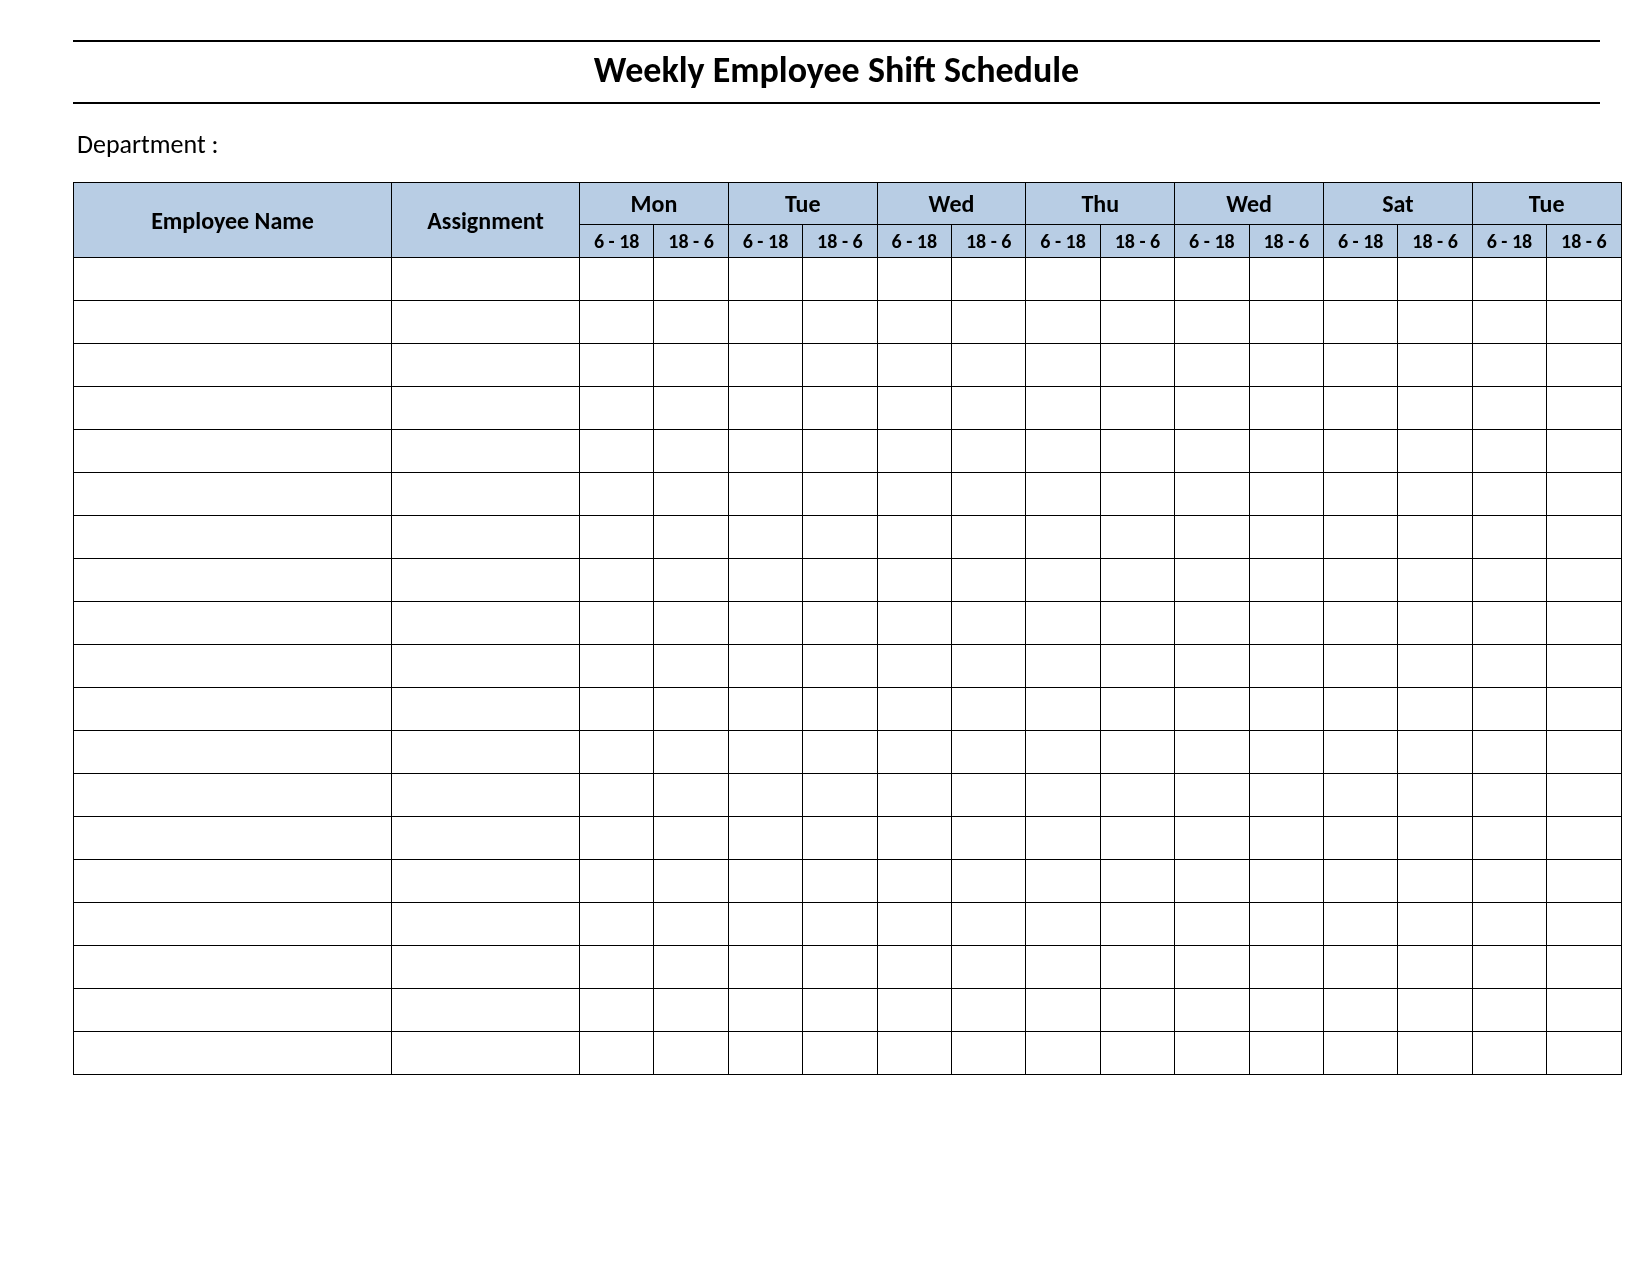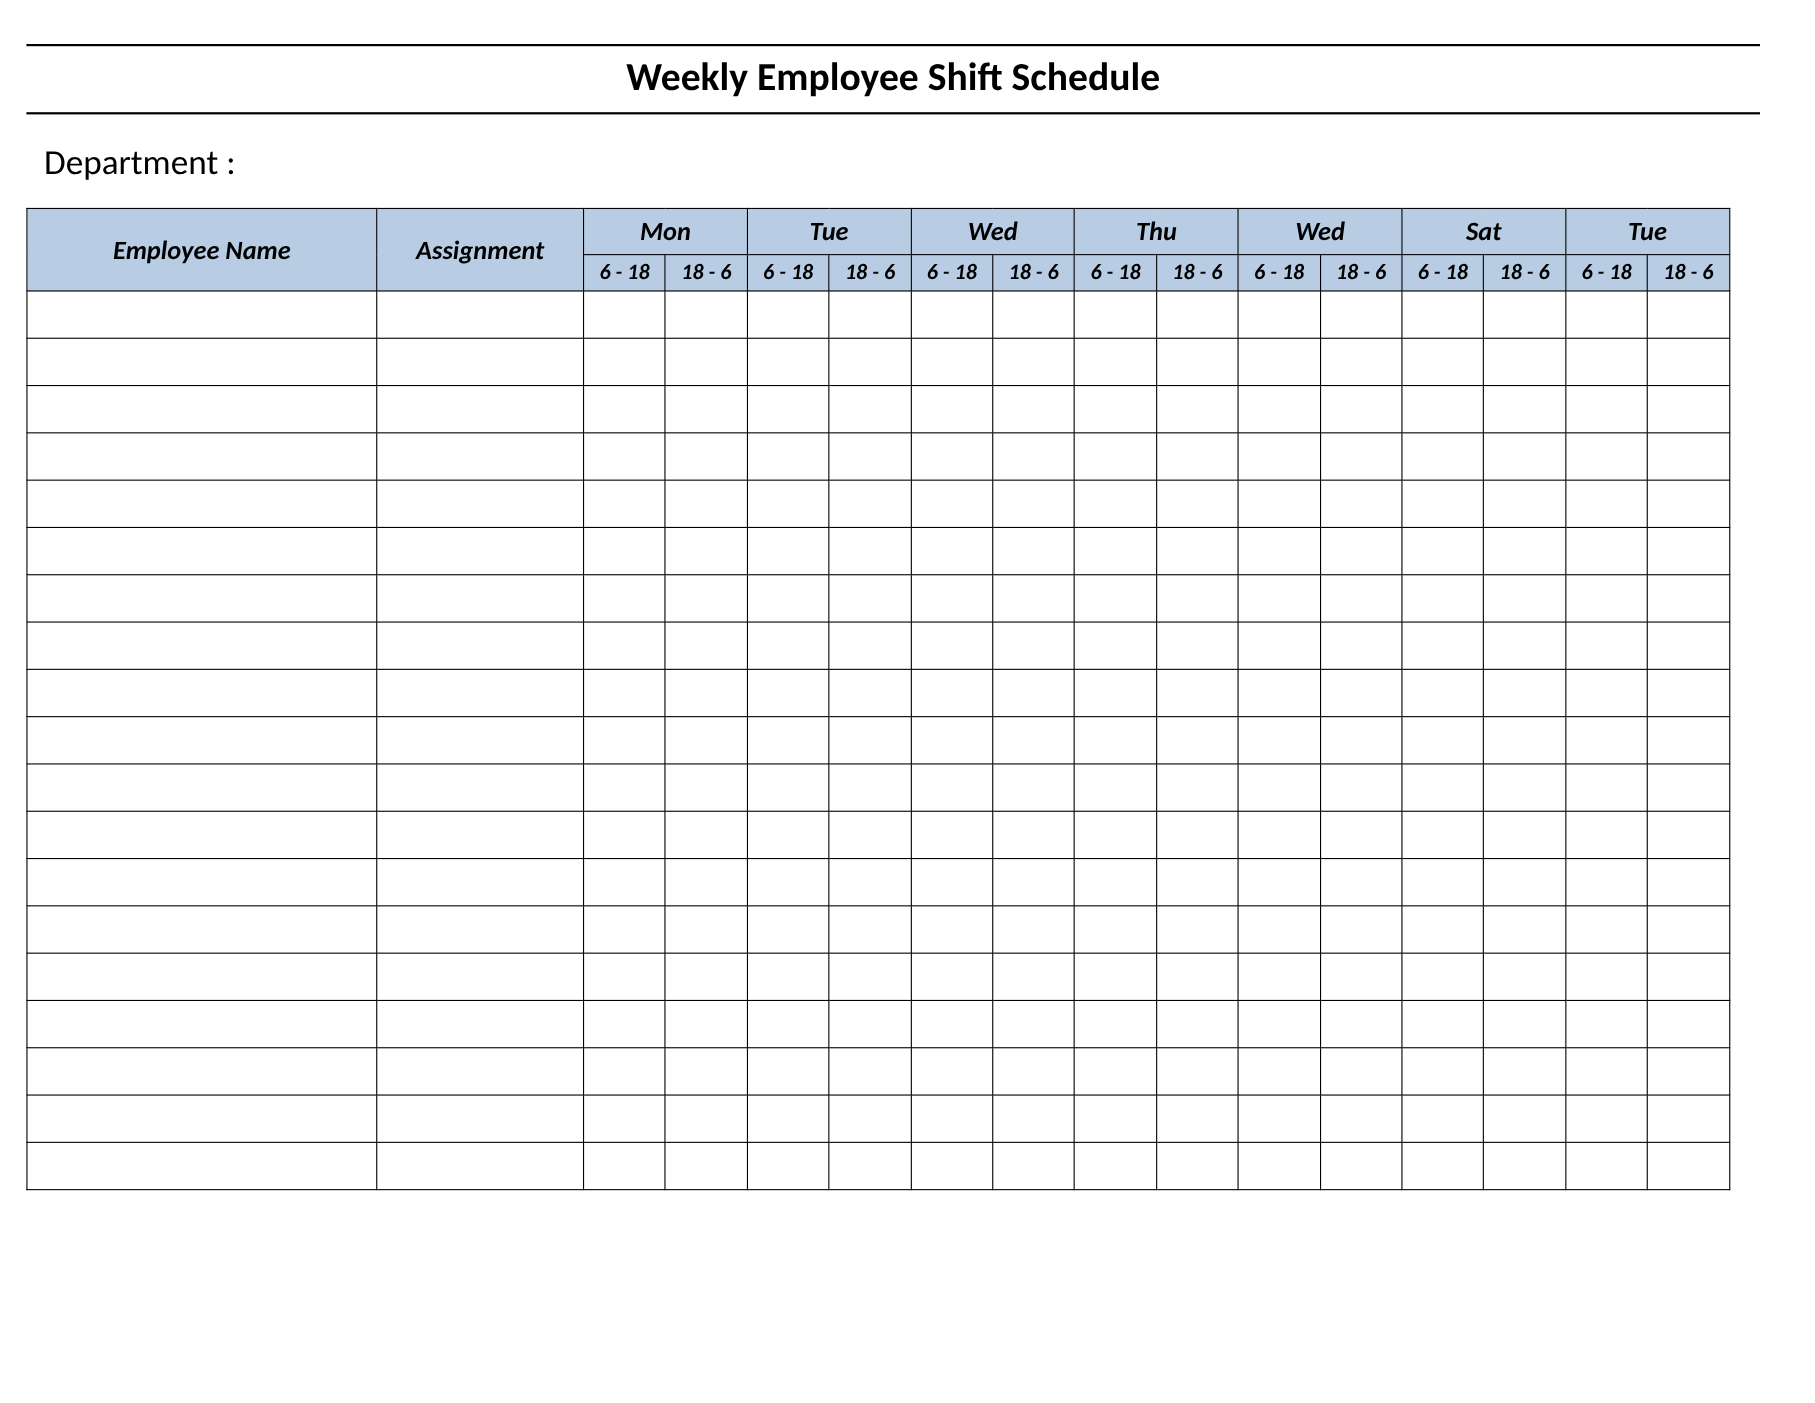--- a/index.html
+++ b/index.html
@@ -6,48 +6,47 @@
     margin: 0;
     padding: 0;
     width: 1650px;
     height: 1275px;
     background: #ffffff;
     font-family: Calibri, Arial, sans-serif;
     color: #000;
   }
   .page {
     box-sizing: border-box;
-    padding: 40px 50px 0 24px;
+    padding: 40px 50px 0 73px;
   }
   .title-wrap {
     border-top: 2px solid #000;
     border-bottom: 2px solid #000;
     padding: 6px 0 10px 0;
     text-align: center;
   }
   .title {
     font-size: 36px;
     font-weight: 700;
   }
   .meta-row {
     display: flex;
-    margin: 24px 0 22px 16px;
-    font-size: 32px;
+    margin: 24px 0 22px 4px;
+    font-size: 26px;
   }
   .meta-dept {
     width: 600px;
   }
   .meta-week {
     flex: 1;
   }
   table.schedule {
     border-collapse: collapse;
     width: 1548px;
     table-layout: fixed;
-    font-style: italic;
   }
   table.schedule th,
   table.schedule td {
     border: 1px solid #000;
   }
   table.schedule thead th {
     background: #b8cde4;
     font-weight: 700;
     text-align: center;
     vertical-align: middle;

